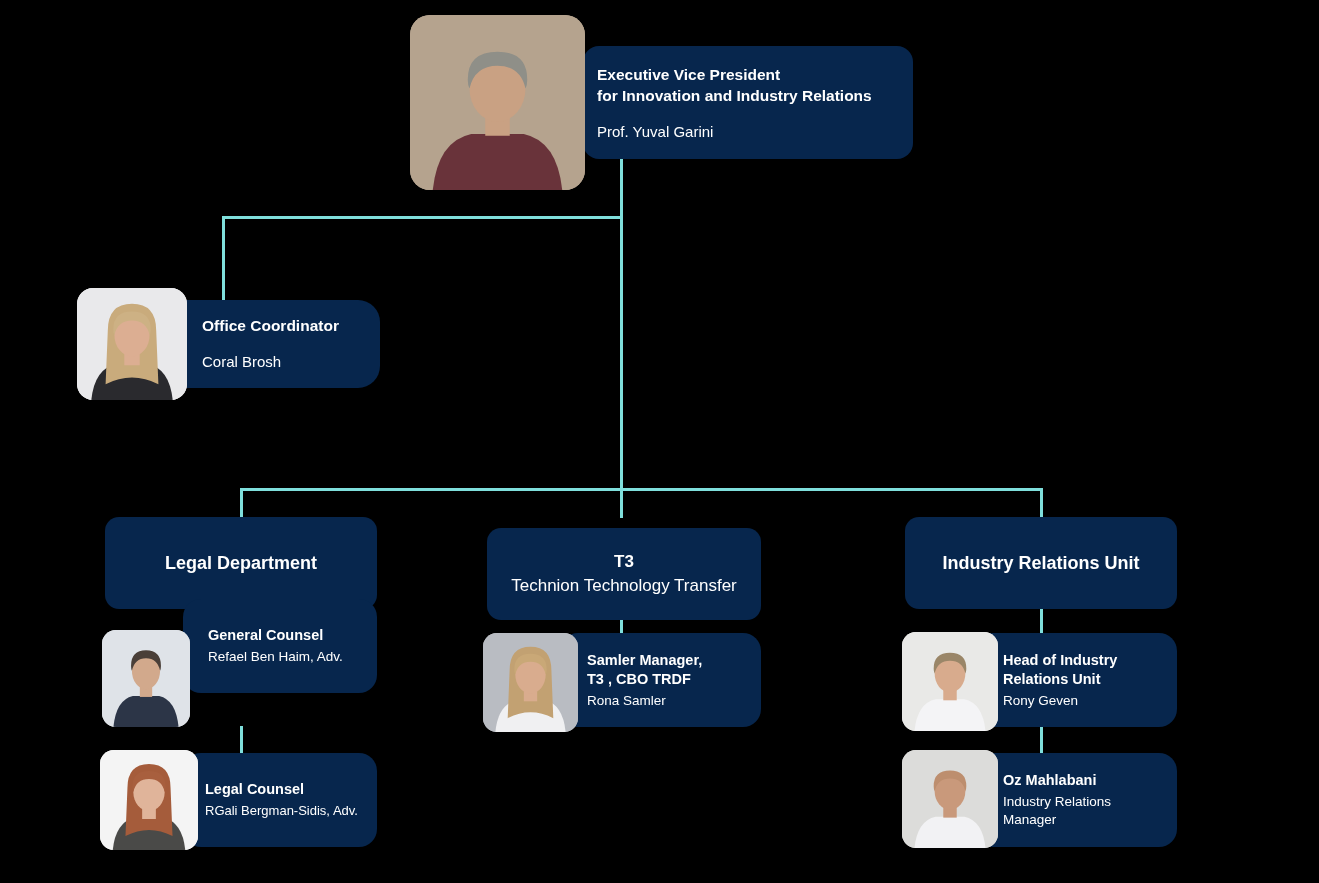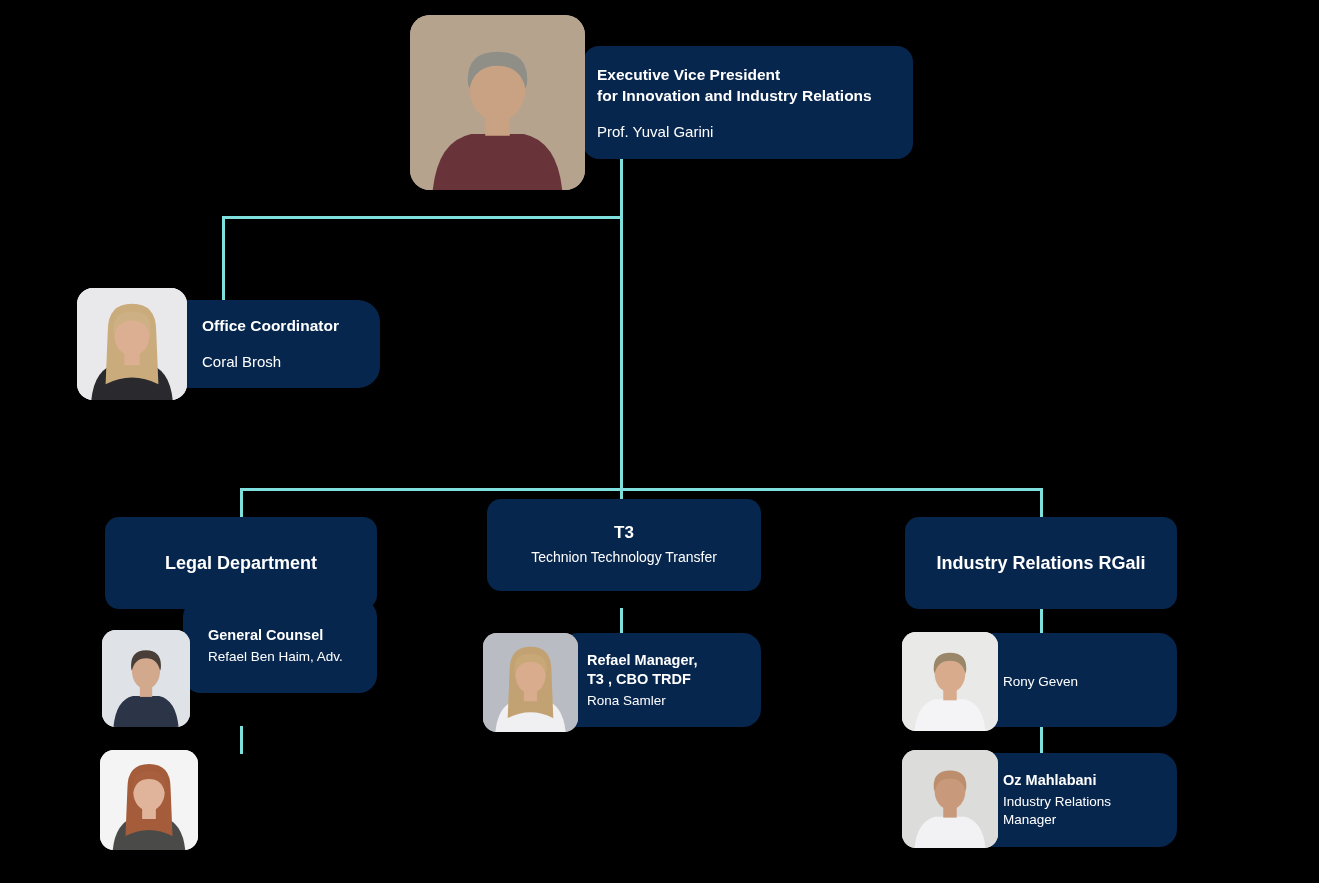--- a/index.html
+++ b/index.html
@@ -43,24 +43,24 @@
   .evp-card .t-reg{font-size:15px;line-height:21px;}
 
   
   .coord-card{left:160px;top:300px;width:220px;height:88px;border-radius:22px;padding-left:42px;}
   .coord-card .t-bold{font-size:15.5px;line-height:20px;}
   .coord-card .t-reg{font-size:15px;line-height:20px;margin-top:16px;}
 
   
   .dept-card{height:92px;border-radius:14px;align-items:center;text-align:center;}
   .dept-card .t-bold{font-size:18px;line-height:24px;}
-  .dept-card .t-reg{font-size:14px;line-height:24px;text-align:center;}
+  .dept-card .t-reg{font-size:17px;line-height:24px;text-align:center;}
   .dept-card .t-reg:empty{display:none;}
   .dept-legal{left:105px;top:517px;width:272px;align-items:center;}
-  .dept-t3{left:487px;top:499px;width:274px;}
+  .dept-t3{left:487px;top:528px;width:274px;}
   .dept-t3 .t-bold{font-size:17px;}
   .dept-industry{left:905px;top:517px;width:272px;}
 
   
   .member-card{height:94px;border-radius:18px;}
   .member-card .t-bold{font-size:14.5px;line-height:19px;}
   .member-card .t-reg{font-size:13.5px;line-height:18px;margin-top:3px;}
   .m-legal-1{left:183px;top:599px;width:194px;padding-left:25px;padding-right:20px;}
   .m-legal-2{left:183px;top:753px;width:194px;padding-left:22px;padding-right:2px;}
   .m-legal-2 .t-reg{font-size:13px;}
@@ -119,21 +119,21 @@
 
   <div class="card dept-card dept-legal">
     <div class="t-bold">Legal Department</div>
 
   </div>
   <div class="card dept-card dept-t3">
     <div class="t-bold">T3</div>
     <div class="t-reg">Technion Technology Transfer</div>
   </div>
   <div class="card dept-card dept-industry">
-    <div class="t-bold">Industry Relations RGali</div>
+    <div class="t-bold">Industry Relations Unit</div>
 
   </div>
 
   <div class="photo" style="left: 102px; top: 630px; width: 88px; height: 97px; border-radius: 14px; --bg: #dfe3e8; --skin: #d2a98c; --hair: #4a3f38; --hairback: transparent; --shirt: #2c3547;">
     <svg viewBox="0 0 100 100" preserveAspectRatio="none">
       <rect x="0" y="0" width="100" height="100" style="fill:var(--bg)"></rect>
       <path d="M13,100 Q16,72 35,68 L65,68 Q84,72 87,100 Z" style="fill:var(--shirt)"></path>
       <path d="M28,38 Q28,14 50,14 Q72,14 72,38 L74,86 Q62,80 50,80 Q38,80 26,86 Z" style="fill:var(--hairback)"></path>
       <rect x="43" y="52" width="14" height="17" style="fill:var(--skin)"></rect>
       <ellipse cx="50" cy="42" rx="16" ry="19" style="fill:var(--skin)"></ellipse>
@@ -148,48 +148,54 @@
   <div class="photo" style="left: 100px; top: 750px; width: 98px; height: 100px; border-radius: 14px; --bg: #f4f4f4; --skin: #e0b49a; --hair: #a85f3e; --hairback: #a55c3b; --shirt: #4a4a48;">
     <svg viewBox="0 0 100 100" preserveAspectRatio="none">
       <rect x="0" y="0" width="100" height="100" style="fill:var(--bg)"></rect>
       <path d="M13,100 Q16,72 35,68 L65,68 Q84,72 87,100 Z" style="fill:var(--shirt)"></path>
       <path d="M28,38 Q28,14 50,14 Q72,14 72,38 L74,86 Q62,80 50,80 Q38,80 26,86 Z" style="fill:var(--hairback)"></path>
       <rect x="43" y="52" width="14" height="17" style="fill:var(--skin)"></rect>
       <ellipse cx="50" cy="42" rx="16" ry="19" style="fill:var(--skin)"></ellipse>
       <path d="M33,37 Q33,21 50,21 Q67,21 67,37 Q67,40 66,42 Q63,29 50,29 Q37,29 34,42 Q33,40 33,37 Z" style="fill:var(--hair)"></path>
     </svg>
   </div>
+  <div class="card member-card m-legal-2">
+    <div class="t-bold">Legal Counsel</div>
+    <div class="t-reg">RGali Bergman-Sidis, Adv.</div>
+  </div>
 
   <div class="photo" style="left: 483px; top: 633px; width: 95px; height: 99px; border-radius: 14px; --bg: #b9bcc2; --skin: #d9ac8e; --hair: #c9a877; --hairback: #c2a172; --shirt: #f0f0f2;">
     <svg viewBox="0 0 100 100" preserveAspectRatio="none">
       <rect x="0" y="0" width="100" height="100" style="fill:var(--bg)"></rect>
       <path d="M13,100 Q16,72 35,68 L65,68 Q84,72 87,100 Z" style="fill:var(--shirt)"></path>
       <path d="M28,38 Q28,14 50,14 Q72,14 72,38 L74,86 Q62,80 50,80 Q38,80 26,86 Z" style="fill:var(--hairback)"></path>
       <rect x="43" y="52" width="14" height="17" style="fill:var(--skin)"></rect>
       <ellipse cx="50" cy="42" rx="16" ry="19" style="fill:var(--skin)"></ellipse>
       <path d="M33,37 Q33,21 50,21 Q67,21 67,37 Q67,40 66,42 Q63,29 50,29 Q37,29 34,42 Q33,40 33,37 Z" style="fill:var(--hair)"></path>
     </svg>
   </div>
   <div class="card member-card m-t3-1">
-    <div class="t-bold">Refael Manager,
+    <div class="t-bold">Samler Manager,
  T3 , CBO TRDF</div>
     <div class="t-reg">Rona Samler</div>
   </div>
 
   <div class="photo" style="left: 902px; top: 632px; width: 96px; height: 99px; border-radius: 14px; --bg: #e9e9e7; --skin: #d8ab8d; --hair: #9a8668; --hairback: transparent; --shirt: #f4f4f6;">
     <svg viewBox="0 0 100 100" preserveAspectRatio="none">
       <rect x="0" y="0" width="100" height="100" style="fill:var(--bg)"></rect>
       <path d="M13,100 Q16,72 35,68 L65,68 Q84,72 87,100 Z" style="fill:var(--shirt)"></path>
       <path d="M28,38 Q28,14 50,14 Q72,14 72,38 L74,86 Q62,80 50,80 Q38,80 26,86 Z" style="fill:var(--hairback)"></path>
       <rect x="43" y="52" width="14" height="17" style="fill:var(--skin)"></rect>
       <ellipse cx="50" cy="42" rx="16" ry="19" style="fill:var(--skin)"></ellipse>
       <path d="M33,37 Q33,21 50,21 Q67,21 67,37 Q67,40 66,42 Q63,29 50,29 Q37,29 34,42 Q33,40 33,37 Z" style="fill:var(--hair)"></path>
     </svg>
   </div>
   <div class="card member-card m-ind-1">
+    <div class="t-bold">Head of Industry
+Relations Unit</div>
     <div class="t-reg">Rony Geven</div>
   </div>
 
   <div class="photo" style="left: 902px; top: 750px; width: 96px; height: 98px; border-radius: 14px; --bg: #dcdcda; --skin: #c9997b; --hair: #bd8e6e; --hairback: transparent; --shirt: #f2f2f4;">
     <svg viewBox="0 0 100 100" preserveAspectRatio="none">
       <rect x="0" y="0" width="100" height="100" style="fill:var(--bg)"></rect>
       <path d="M13,100 Q16,72 35,68 L65,68 Q84,72 87,100 Z" style="fill:var(--shirt)"></path>
       <path d="M28,38 Q28,14 50,14 Q72,14 72,38 L74,86 Q62,80 50,80 Q38,80 26,86 Z" style="fill:var(--hairback)"></path>
       <rect x="43" y="52" width="14" height="17" style="fill:var(--skin)"></rect>
       <ellipse cx="50" cy="42" rx="16" ry="19" style="fill:var(--skin)"></ellipse>

